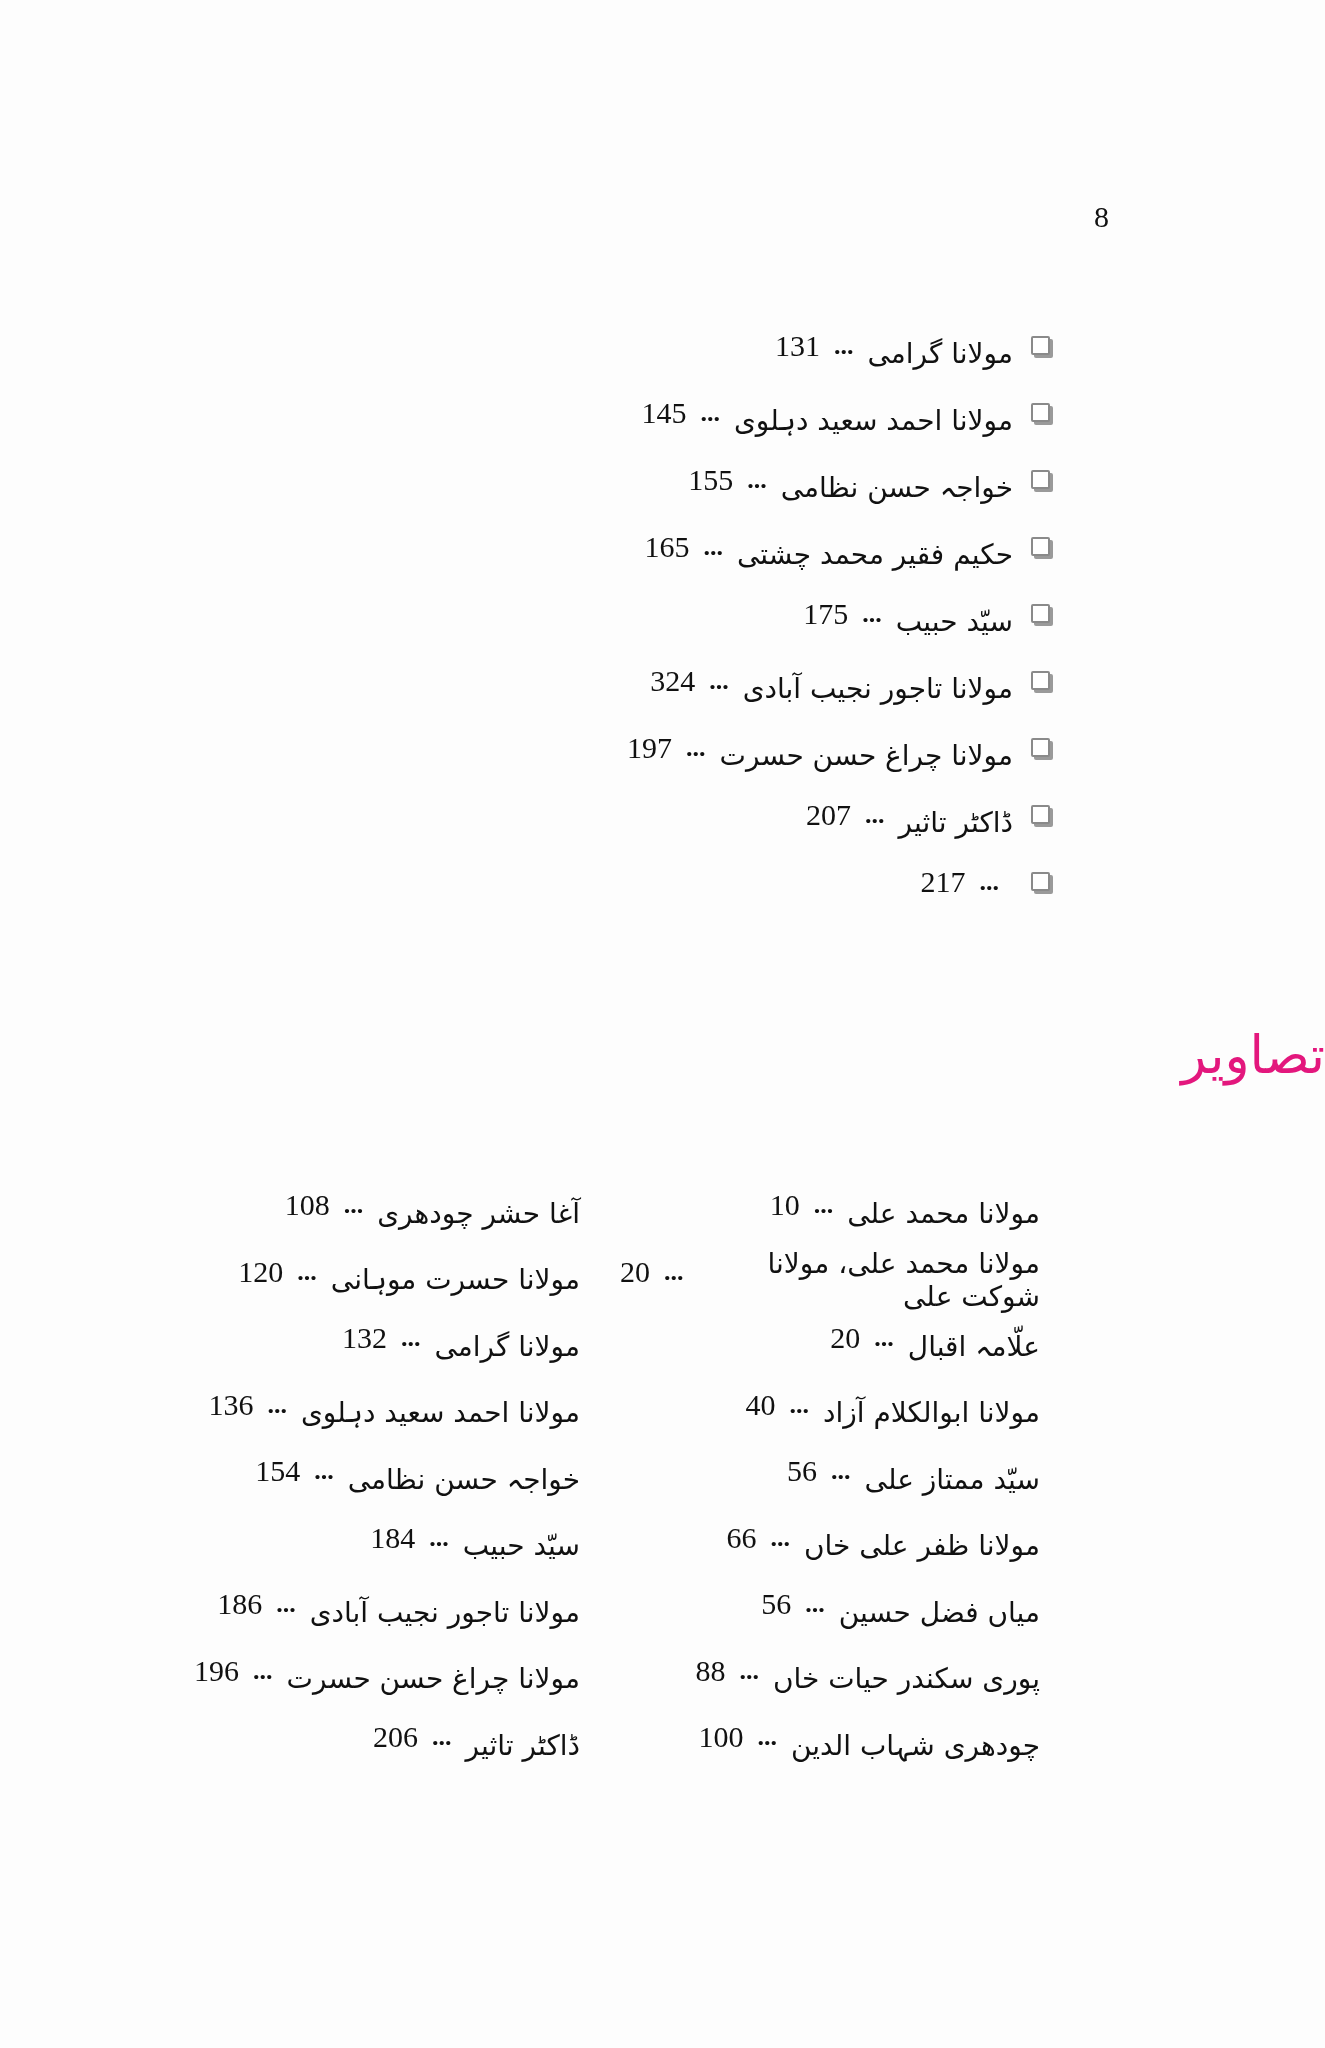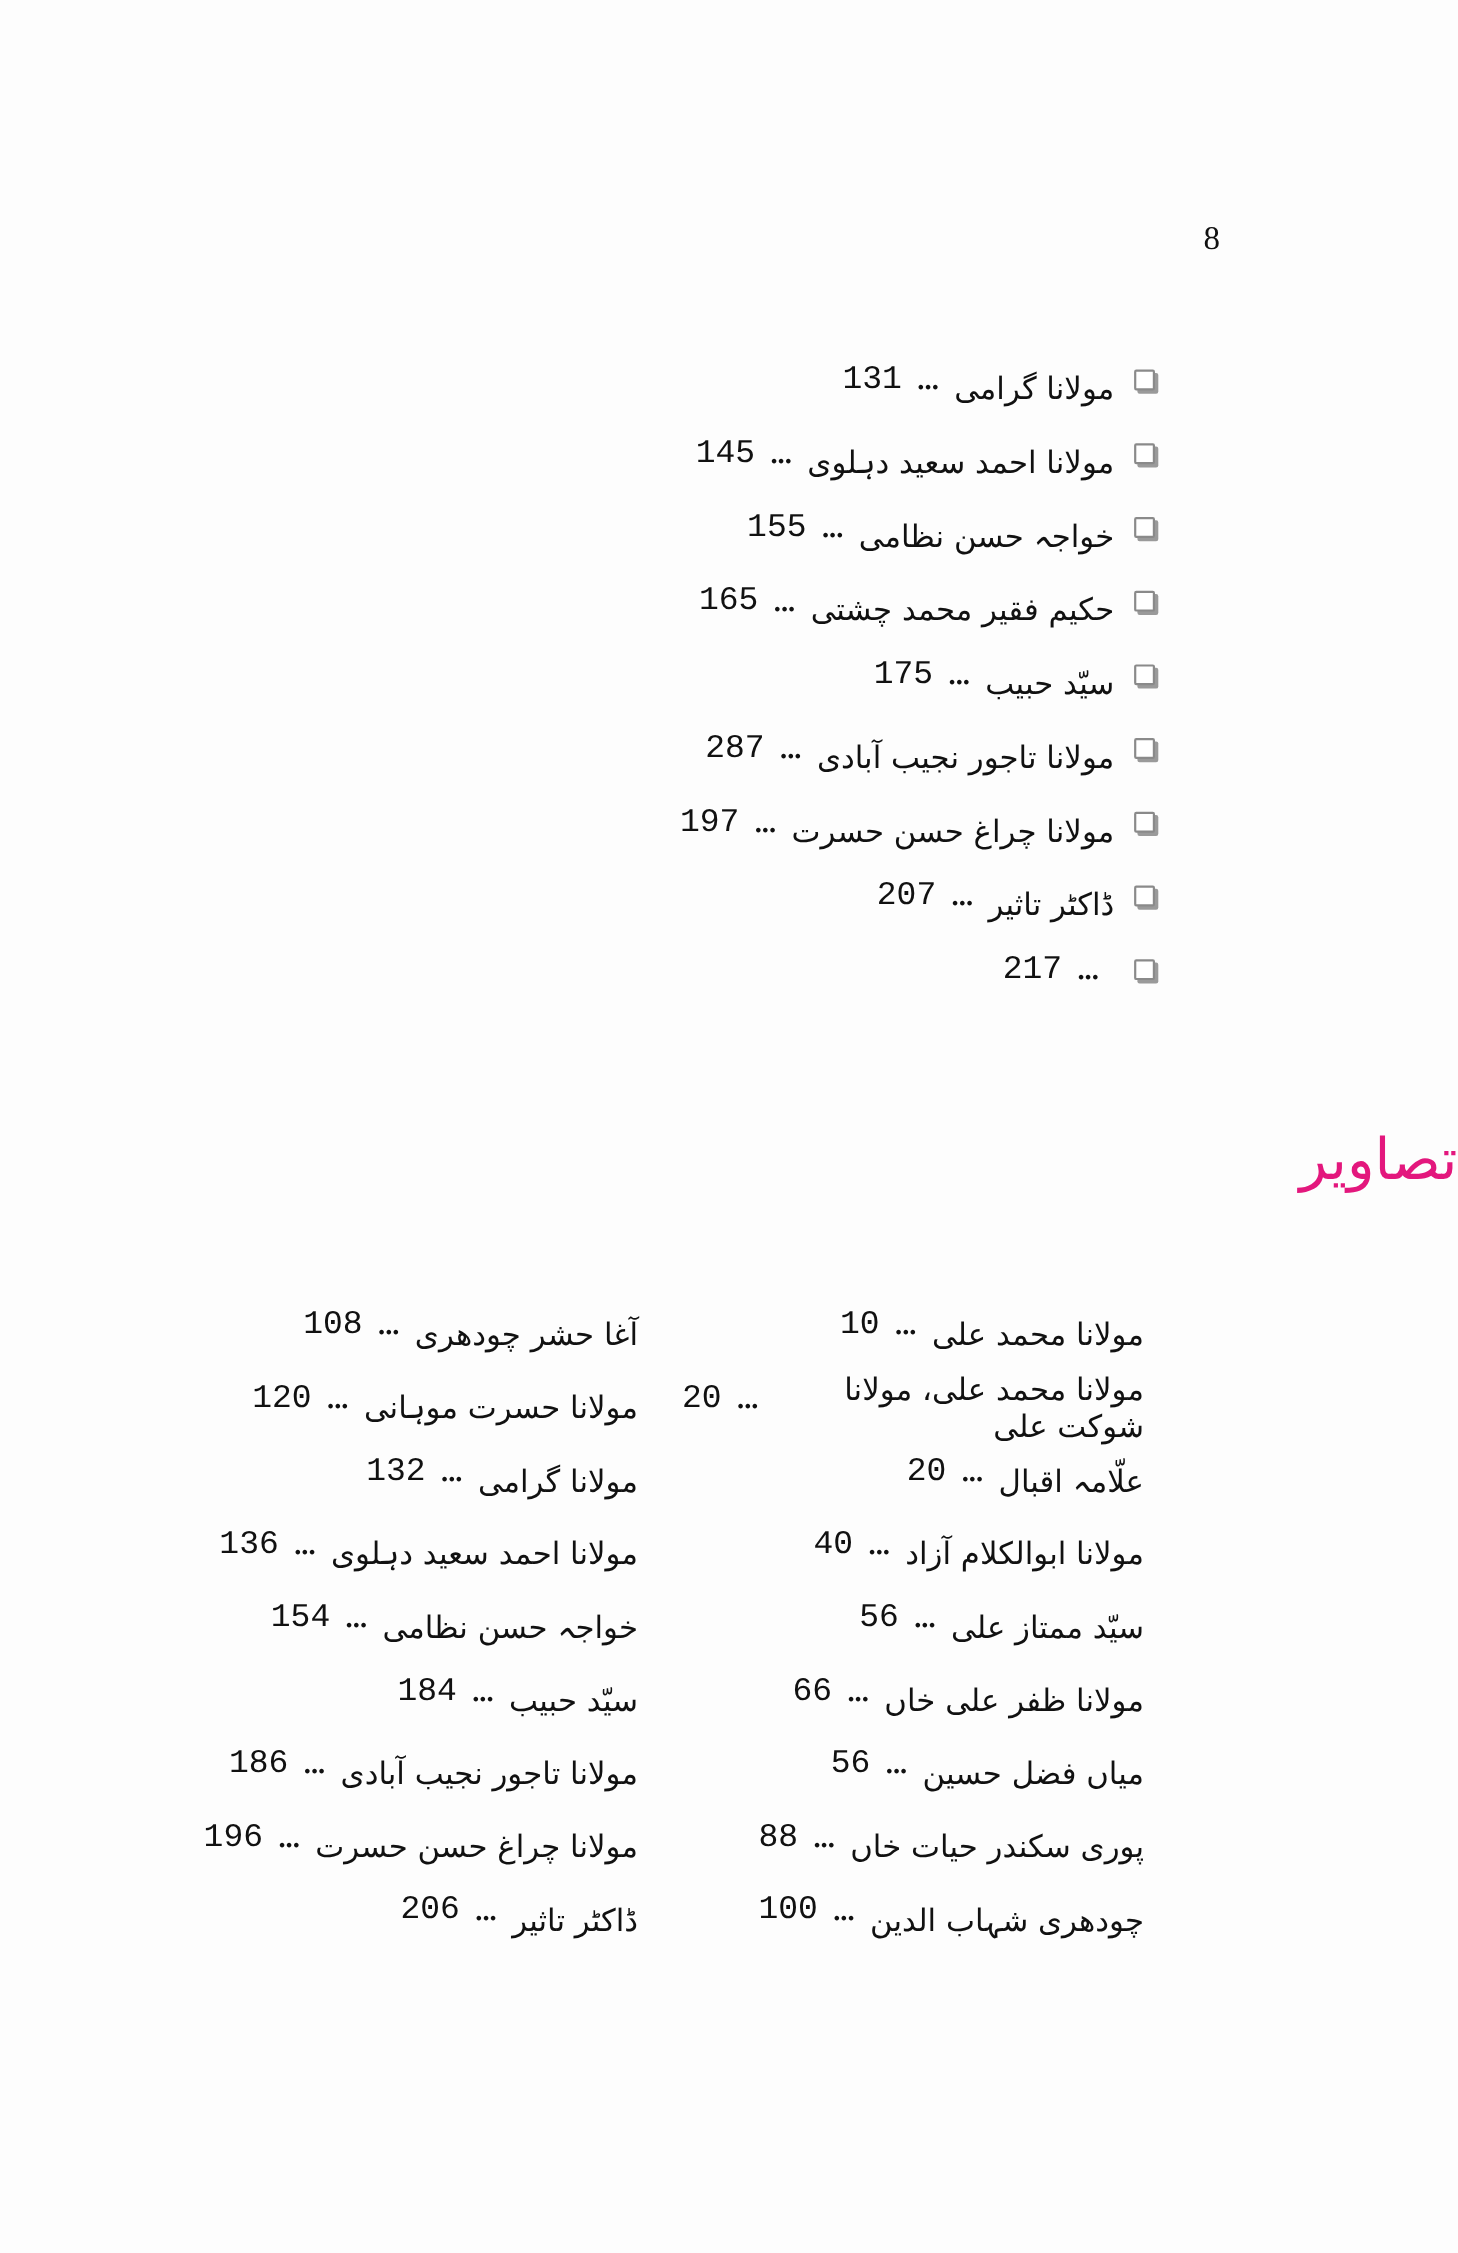--- a/index.html
+++ b/index.html
@@ -37,21 +37,21 @@
       background: #fff;
     }
     .entry-name {
       font-family: "DejaVu Sans", sans-serif;
       font-size: 28px;
       unicode-bidi: isolate;
       margin-top: 16px;
     }
     .dots { margin: 0 14px; font-family: "Liberation Serif", serif; font-weight: bold; font-size: 26px; }
     .entry-page {
-      font-family: Liberation Mono, monospace;
+      font-family: Liberation Serif, serif;
       font-size: 30px;
       unicode-bidi: isolate;
       direction: ltr;
     }
     .section-title {
       position: absolute; left: 0; right: 0; top: 1025px;
       text-align: right;
       font-family: "DejaVu Sans", sans-serif;
       font-size: 52px;
       color: #e3177d;
@@ -99,21 +99,21 @@
   <li class="toc-item">
       <span class="checkbox"></span>
       <span class="entry-name">سیّد حبیب</span>
       <span class="dots">...</span>
       <span class="entry-page">175</span>
     </li>
   <li class="toc-item">
       <span class="checkbox"></span>
       <span class="entry-name">مولانا تاجور نجیب آبادی</span>
       <span class="dots">...</span>
-      <span class="entry-page">287</span>
+      <span class="entry-page">324</span>
     </li>
   <li class="toc-item">
       <span class="checkbox"></span>
       <span class="entry-name">مولانا چراغ حسن حسرت</span>
       <span class="dots">...</span>
       <span class="entry-page">197</span>
     </li>
   <li class="toc-item">
       <span class="checkbox"></span>
       <span class="entry-name">ڈاکٹر تاثیر</span>

